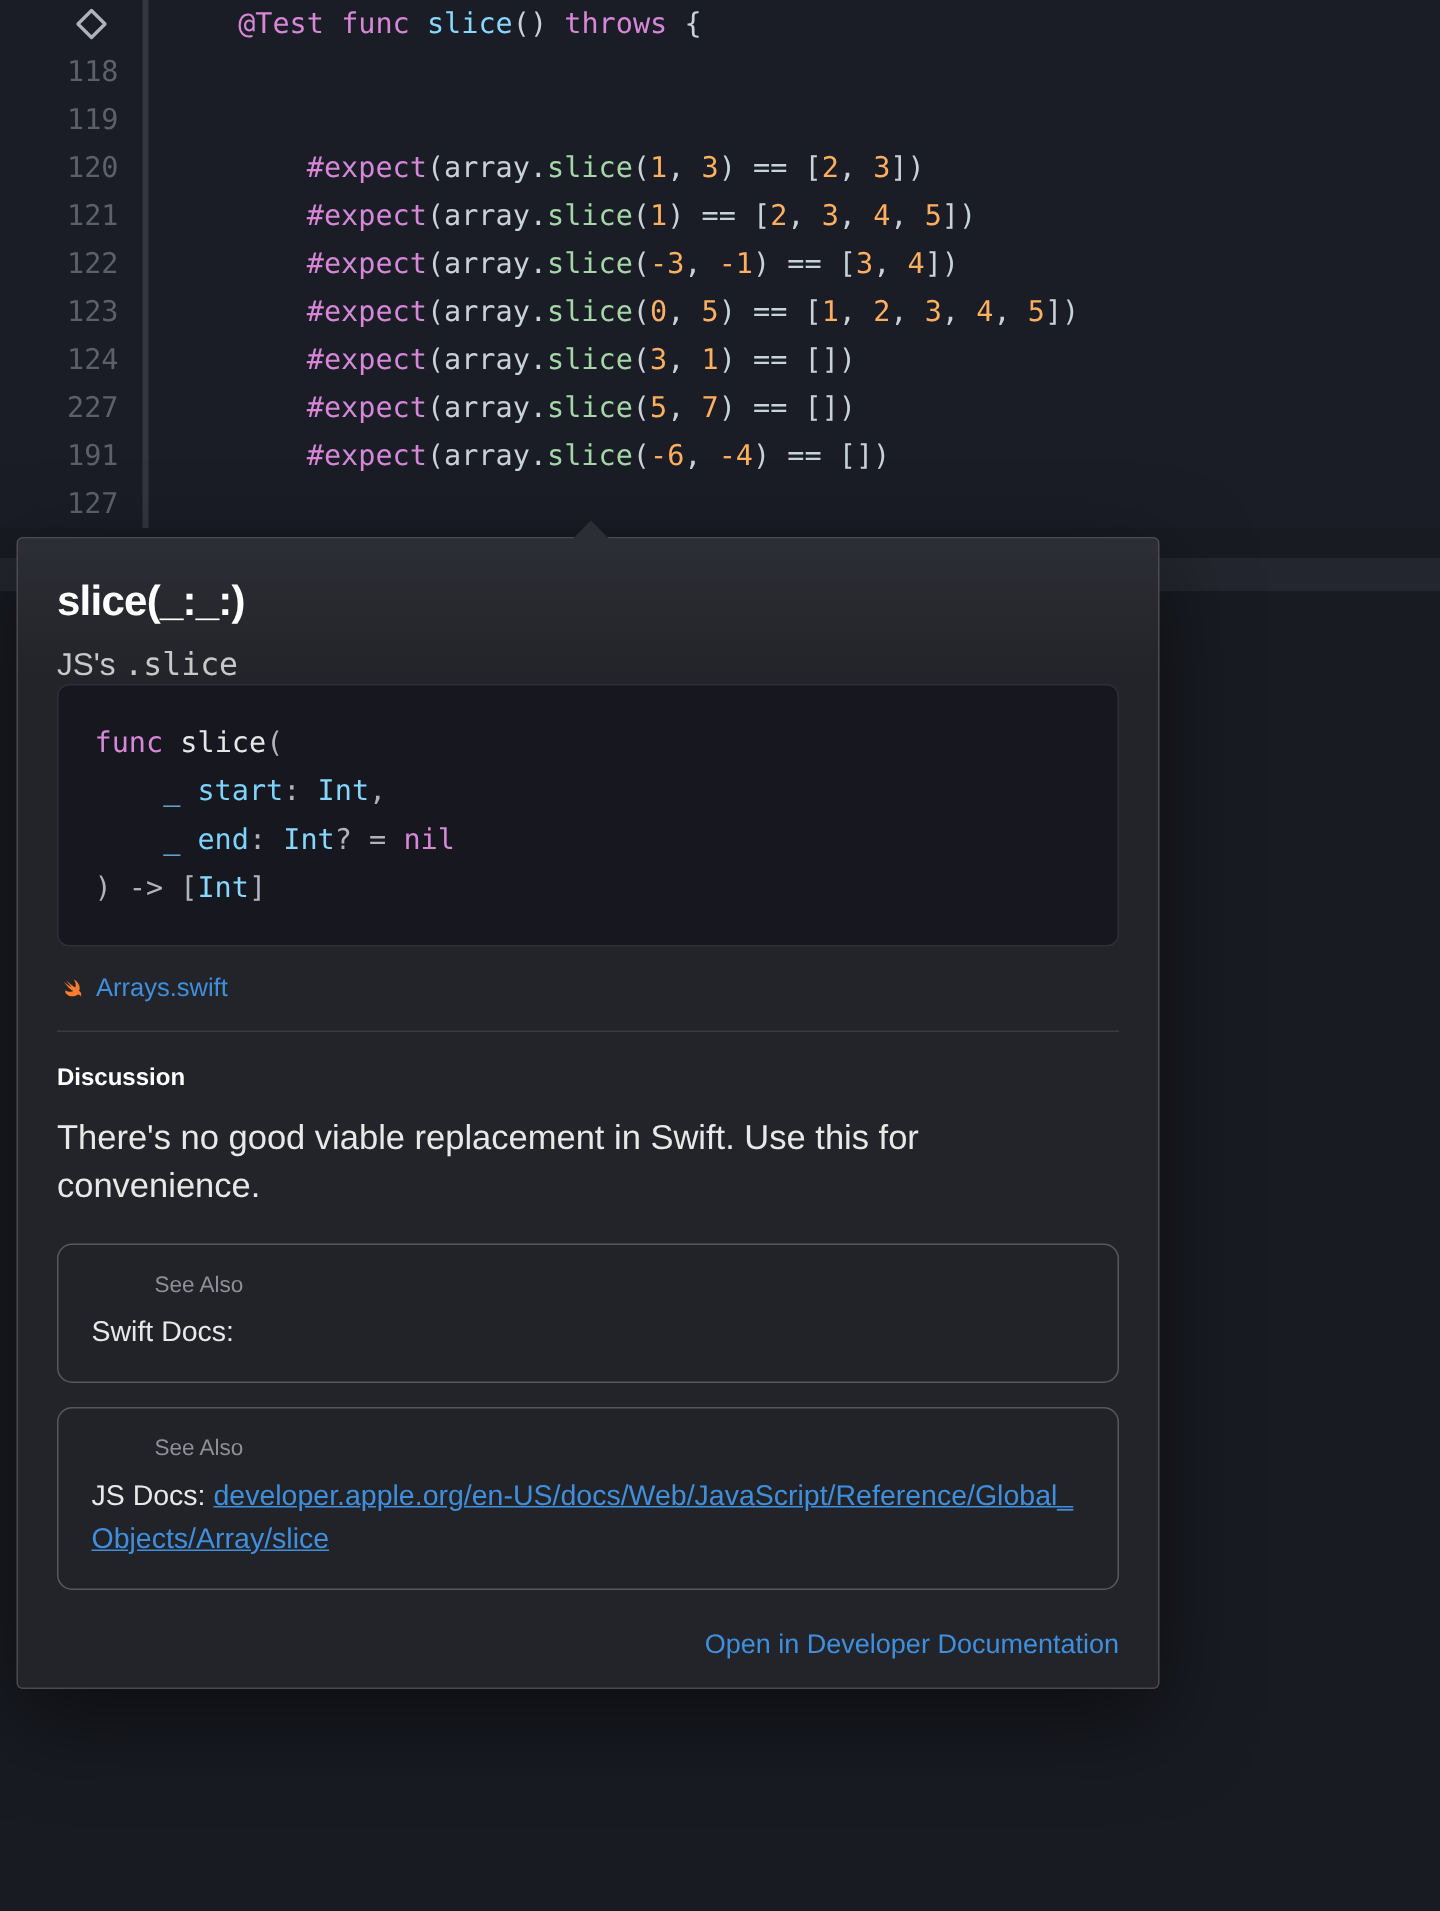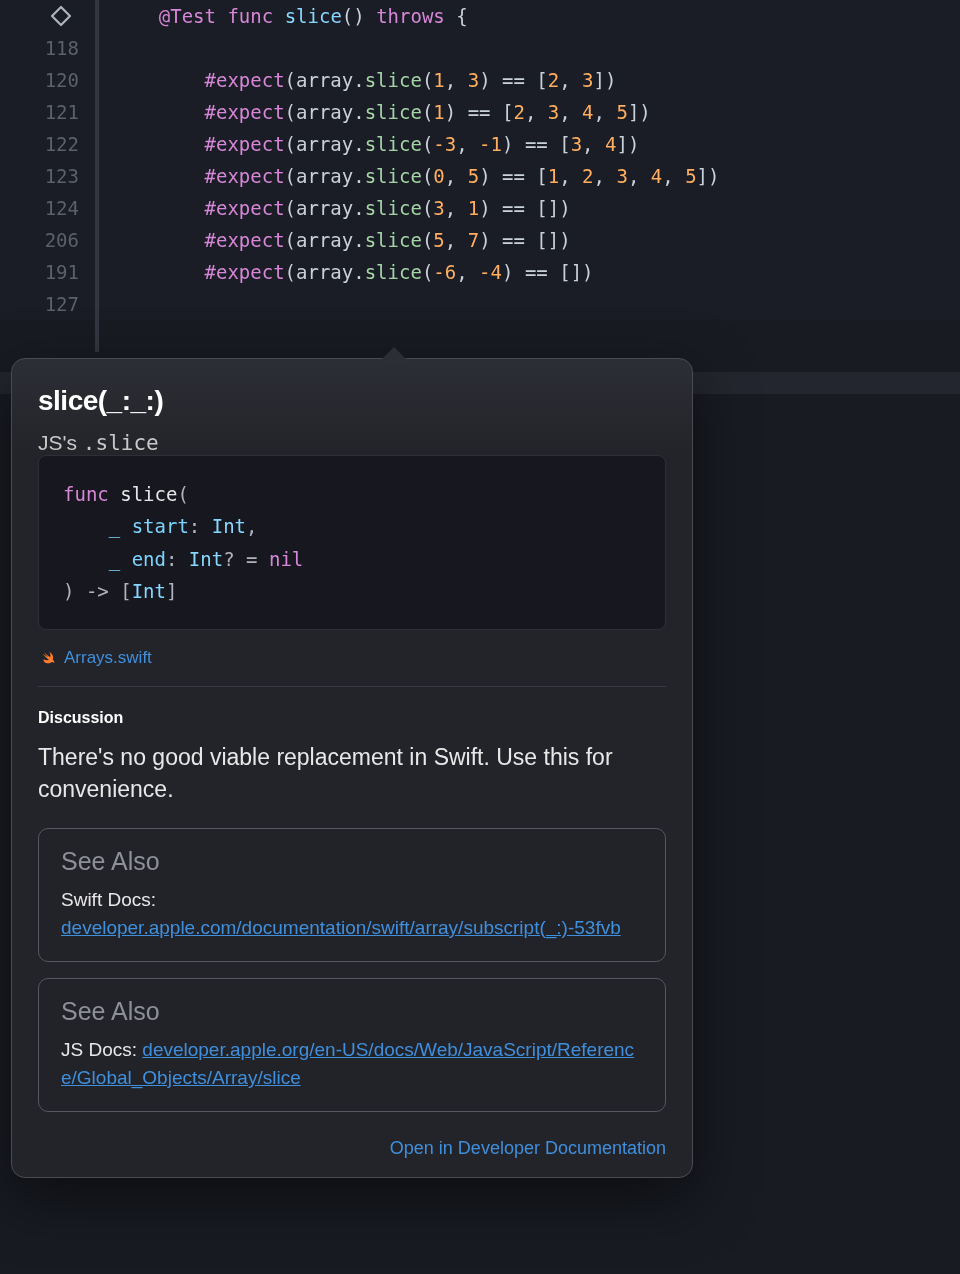--- a/index.html
+++ b/index.html
@@ -51,24 +51,24 @@
 .breakpoint-icon {
   width: 24px;
   height: 24px;
   margin-right: 6px;
 }
 
 .popover {
   position: absolute;
   top: 358px;
   left: 11px;
-  width: 682px;
+  width: 762px;
   background: linear-gradient(180deg, #2c2e35 0%, #232429 12%);
   border: 1px solid #4a4a50;
-  border-radius: 14px;
+  border-radius: 4px;
   box-shadow: 0 20px 60px rgba(0,0,0,0.5);
   padding: 26px 26px 18px 26px;
   color: #e8e8e8;
 }
 .popover::before {
   content: "";
   position: absolute;
   top: -12px;
   left: 368px;
   width: 0;
@@ -139,23 +139,24 @@
   line-height: 1.4;
 }
 .seealso-box {
   background: #222329;
   border: 1px solid #57585f;
   border-radius: 10px;
   padding: 18px 22px;
   margin-bottom: 16px;
 }
 .seealso-label {
-  font-size: 25px;
+  font-size: 15px;
   color: #8e9098;
   margin-bottom: 10px;
+  margin-left: 42px;
 }
 .seealso-text {
   font-size: 19px;
   color: #e8e8e8;
   line-height: 1.5;
 }
 .link {
   color: #3f8fdd;
   text-decoration: underline;
   word-break: break-all;
@@ -179,26 +180,27 @@
 }
 </style>
 </head>
 <body>
 
 <div class="editor" id="editor" style="position: relative;">
     <div class="code-line"><div class="gutter" style="position: relative;"><svg viewBox="0 0 24 24" width="22" height="22" class="breakpoint-icon">
           <path d="M12 3 L21 12 L12 21 L3 12 Z" fill="none" stroke="#aeb2bc" stroke-width="2.2" stroke-linejoin="round"></path>
         </svg></div><div class="line-content">    <span class="tok-attr">@Test</span> <span class="tok-kw">func</span> <span class="tok-fn">slice</span>() <span class="tok-kw">throws</span> {</div></div>
     <div class="code-line"><div class="gutter" style="position: relative;"><span>118</span></div></div>
+    <div class="code-line"><div class="gutter" style="position: relative;"><span>119</span></div><div class="line-content"></div></div>
     <div class="code-line"><div class="gutter" style="position: relative;"><span>120</span></div><div class="line-content">        <span class="tok-purple">#expect</span>(array.<span class="tok-method">slice</span>(<span class="tok-num">1</span>, <span class="tok-num">3</span>) == [<span class="tok-num">2</span>, <span class="tok-num">3</span>])</div></div>
     <div class="code-line"><div class="gutter" style="position: relative;"><span>121</span></div><div class="line-content">        <span class="tok-purple">#expect</span>(array.<span class="tok-method">slice</span>(<span class="tok-num">1</span>) == [<span class="tok-num">2</span>, <span class="tok-num">3</span>, <span class="tok-num">4</span>, <span class="tok-num">5</span>])</div></div>
     <div class="code-line"><div class="gutter" style="position: relative;"><span>122</span></div><div class="line-content">        <span class="tok-purple">#expect</span>(array.<span class="tok-method">slice</span>(<span class="tok-num">-3</span>, <span class="tok-num">-1</span>) == [<span class="tok-num">3</span>, <span class="tok-num">4</span>])</div></div>
     <div class="code-line"><div class="gutter" style="position: relative;"><span>123</span></div><div class="line-content">        <span class="tok-purple">#expect</span>(array.<span class="tok-method">slice</span>(<span class="tok-num">0</span>, <span class="tok-num">5</span>) == [<span class="tok-num">1</span>, <span class="tok-num">2</span>, <span class="tok-num">3</span>, <span class="tok-num">4</span>, <span class="tok-num">5</span>])</div></div>
     <div class="code-line"><div class="gutter" style="position: relative;"><span>124</span></div><div class="line-content">        <span class="tok-purple">#expect</span>(array.<span class="tok-method">slice</span>(<span class="tok-num">3</span>, <span class="tok-num">1</span>) == [])</div></div>
-    <div class="code-line"><div class="gutter" style="position: relative;"><span>206</span></div><div class="line-content">        <span class="tok-purple">#expect</span>(array.<span class="tok-method">slice</span>(<span class="tok-num">5</span>, <span class="tok-num">7</span>) == [])</div></div>
+    <div class="code-line"><div class="gutter" style="position: relative;"><span>227</span></div><div class="line-content">        <span class="tok-purple">#expect</span>(array.<span class="tok-method">slice</span>(<span class="tok-num">5</span>, <span class="tok-num">7</span>) == [])</div></div>
     <div class="code-line"><div class="gutter" style="position: relative;"><span>191</span></div><div class="line-content">        <span class="tok-purple">#expect</span>(array.<span class="tok-method">slice</span>(<span class="tok-num">-6</span>, <span class="tok-num">-4</span>) == [])</div></div>
     <div class="code-line"><div class="gutter" style="position: relative;"><span>127</span></div><div class="line-content"></div></div>
     <div style="position: absolute; left: 95px; top: 0px; width: 4px; height: 352px; background: rgb(51, 54, 64);"></div>
   </div>
 
 <div class="rest-area"></div>
 
 <div class="popover">
   <div class="popover-title">slice(_:_:)</div>
   <div class="popover-subtitle">
@@ -217,21 +219,20 @@
     <span>Arrays.swift</span>
   </div>
   <hr class="divider">
   <div class="discussion-h">Discussion</div>
   <div class="discussion-body">There's no good viable replacement in Swift. Use this for convenience.</div>
 
   <div class="seealso-box">
     <div class="seealso-label">See Also</div>
     <div class="seealso-text">
       <span>Swift Docs:</span><br>
-      <a class="link">developer.apple.com/documentation/swift/array/subscript(_:)-53fvb</a>
     </div>
   </div>
 
   <div class="seealso-box">
     <div class="seealso-label">See Also</div>
     <div class="seealso-text">
       <span>JS Docs: </span><a class="link">developer.apple.org/en-US/docs/Web/JavaScript/Reference/Global_Objects/Array/slice</a>
     </div>
   </div>
 

